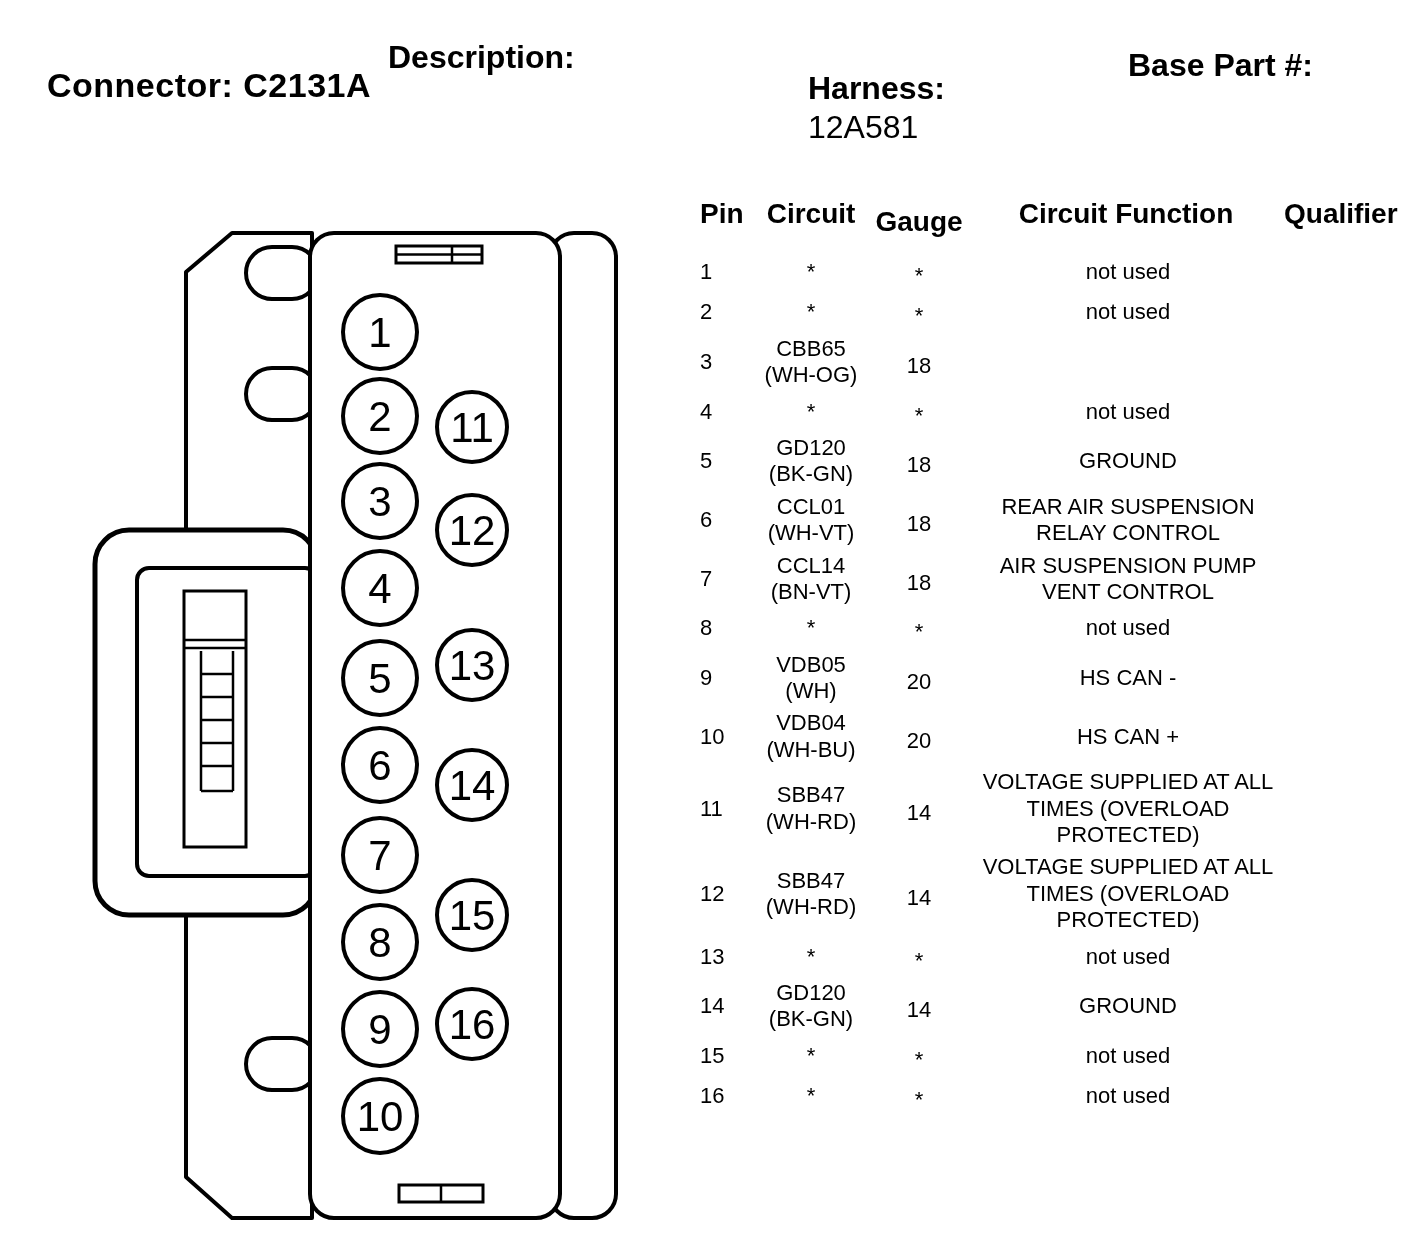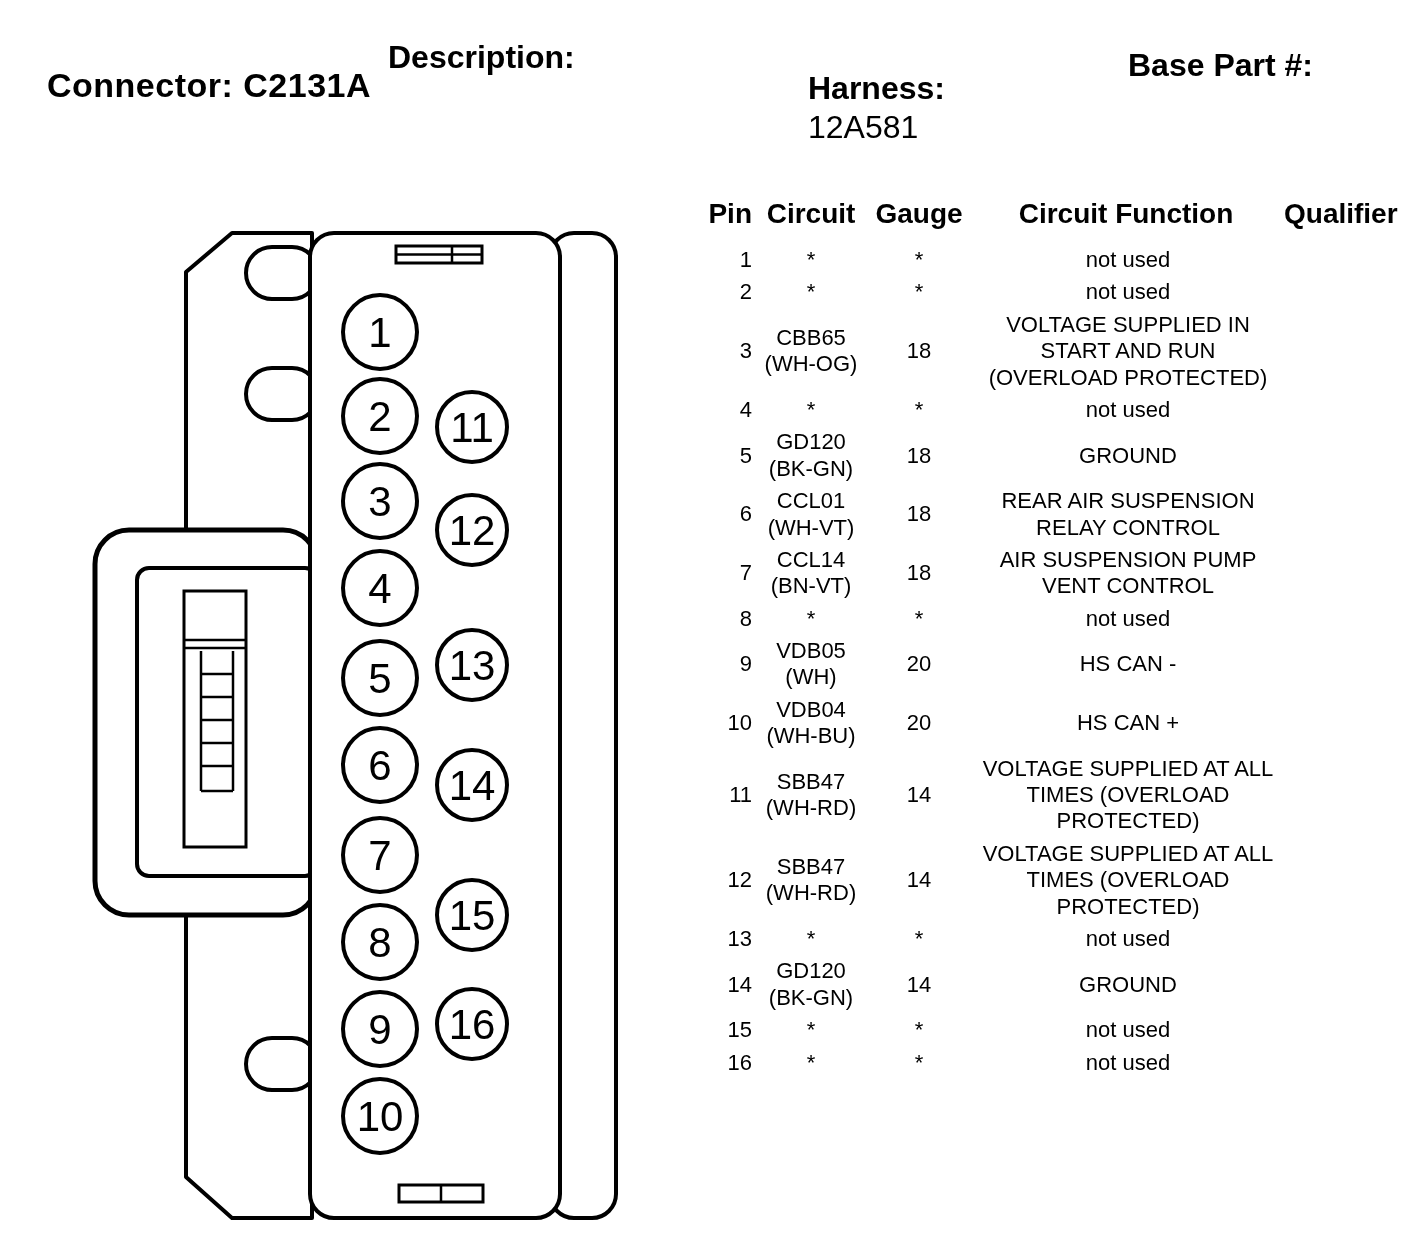--- a/index.html
+++ b/index.html
@@ -31,23 +31,23 @@
     font-family:"Liberation Sans", sans-serif; font-size:42px; fill:#000;
     text-anchor:middle; dominant-baseline:central;
   }
 
   
   .pintable { position:absolute; left:700px; top:198px; width:706px; }
   .thead { display:flex; font-size:28px; font-weight:bold; }
   .trows { margin-top:14px; }
   .trow  { display:flex; align-items:center; font-size:22px; line-height:1.2; padding:3px 0; }
   .c { flex:none; }
-  .c.pin     { width:52px;  text-align:right; }
+  .c.pin     { width:52px;  text-align:left; }
   .c.circuit { width:118px; text-align:center; }
-  .c.gauge   { width:98px;  text-align:center; }
+  .c.gauge   { width:98px;  text-align:center;margin-top:8px; }
   .c.func    { width:316px; text-align:center; padding-left:4px; box-sizing:border-box; }
   .c.qual    { width:118px; text-align:left; }
   .thead .c.func { text-align:center; padding-left:0; }
   .trow .c.func  { white-space:pre-line; }
 </style>
 </head>
 <body>
 
 <div class="hdr-connector">Connector: C2131A</div>
 
@@ -200,23 +200,20 @@
     <div class="c func">not used</div>
     <div class="c qual"></div>
   </div>
       <div class="trow">
     <div class="c pin">3</div>
     <div class="c circuit">
       <div>CBB65</div>
       <div>(WH-OG)</div>
     </div>
     <div class="c gauge">18</div>
-    <div class="c func">VOLTAGE SUPPLIED IN
-START AND RUN
-(OVERLOAD PROTECTED)</div>
     <div class="c qual"></div>
   </div>
       <div class="trow">
     <div class="c pin">4</div>
     <div class="c circuit">
       <div>*</div>
       <div></div>
     </div>
     <div class="c gauge">*</div>
     <div class="c func">not used</div>

